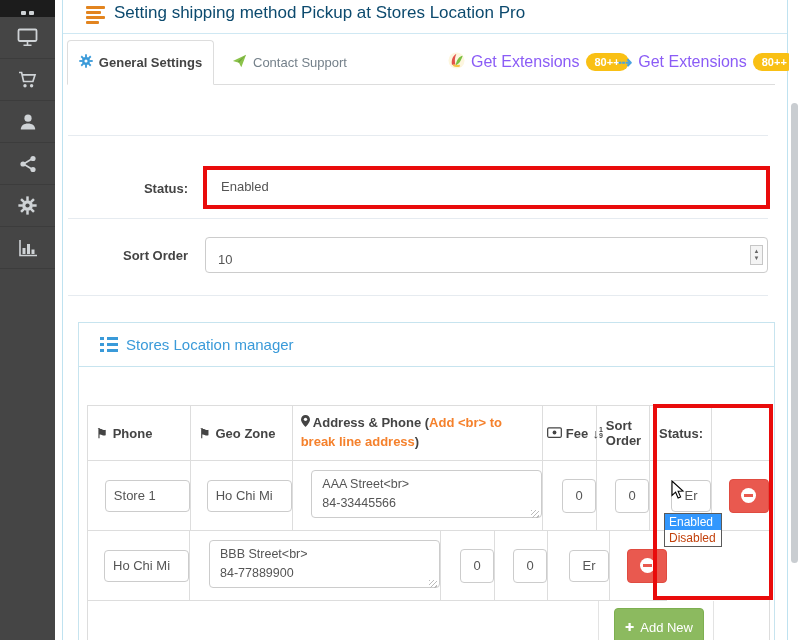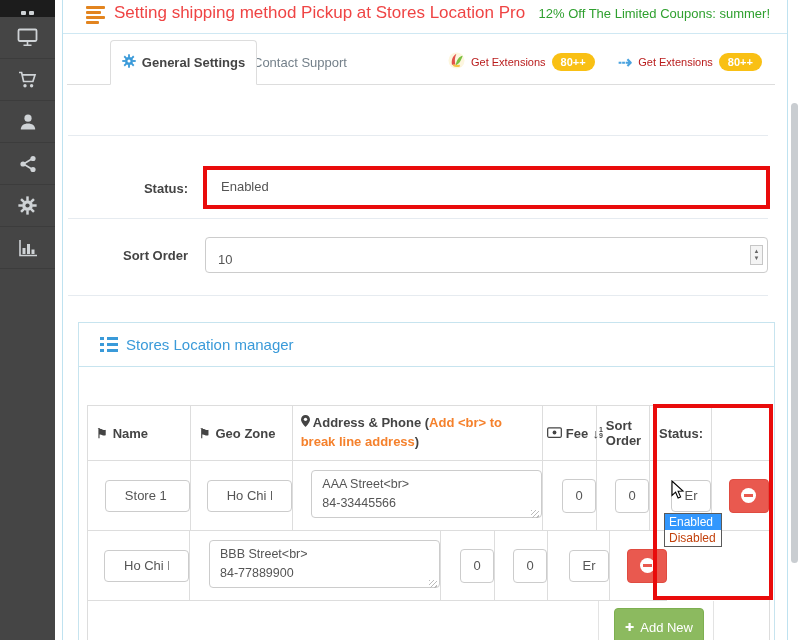--- a/index.html
+++ b/index.html
@@ -15,31 +15,31 @@
   .sb-item { height:42px; display:flex; align-items:center; justify-content:center; color:#cfd3d6; border-bottom:1px solid rgba(0,0,0,.12); cursor:pointer; }
   .sb-item svg { display:block; }
   
   .panel-outer { position:absolute; left:62px; top:0; width:726px; height:640px;
     border-left:1px solid #bfe2f0; border-right:1px solid #bfe2f0; background:#fff; }
   .hdr-border { position:absolute; left:63px; top:33px; width:724px; border-top:1px solid #cfe8f3; }
   .hamburger { position:absolute; left:86px; top:6px; width:19px; height:17px; }
   .hamburger b { display:block; height:3px; background:#e2841f; border-radius:1px; margin-bottom:2px; }
   .hamburger b:nth-child(1){width:19px}.hamburger b:nth-child(2){width:15px}
   .hamburger b:nth-child(3){width:19px}.hamburger b:nth-child(4){width:13px}
-  .page-title { position:absolute; left:114px; top:3px; font-size:17px; color:#ef4444; white-space:nowrap; }
+  .page-title { position:absolute; left:114px; top:3px; font-size:17px; color:#0c4a6e; white-space:nowrap; }
   .promo { position:absolute; left:520px; top:6px; width:250px; text-align:right; font-size:13px; color:#2fa02f; }
   
   .tabbar-line { position:absolute; left:67px; top:84px; width:708px; border-top:1px solid #ddd; }
   .tab-active { position:absolute; left:67px; top:40px; width:147px; height:45px; background:#fff;
     border:1px solid #ddd; border-bottom:1px solid #fff; border-radius:4px 4px 0 0;
-    display:flex; align-items:center; justify-content:center; gap:6px; font-weight:bold; font-size:13px; color:#444; cursor:pointer; z-index:2;margin-left:43px;}
+    display:flex; align-items:center; justify-content:center; gap:6px; font-weight:bold; font-size:13px; color:#444; cursor:pointer; z-index:2;}
   .tab-inactive { position:absolute; left:214px; top:40px; height:44px; padding:0 18px;
     display:flex; align-items:center; gap:6px; font-size:13px; color:#74808a; cursor:pointer; }
   .ext { position:absolute; top:50px; height:24px; display:flex; align-items:center; gap:6px; cursor:pointer; }
-  .ext-label { font-size:11px; color:#b91c1c; }
+  .ext-label { font-size:16px; color:#8b5cf6; }
   .badge { background:#f9c014; color:#fff; font-size:11px; font-weight:bold; border-radius:10px; padding:3px 9px; }
   .arrow-dashed { color:#4aa3df; font-size:17px; font-weight:bold; line-height:1; }
   
   .divider { position:absolute; left:68px; width:700px; border-top:1px solid #e6ebf0; }
   .flabel { position:absolute; left:83px; width:105px; text-align:right; font-weight:bold; font-size:13px; color:#444; }
   .red-box1 { position:absolute; left:203px; top:166px; width:567px; height:43px; border:4px solid #e90b0b; z-index:4; background:#fff; }
   .status-select { width:100%; height:100%; background:#fff; font-size:13px; color:#555; line-height:34px; padding-left:14px; cursor:pointer; }
   .sort-input-wrap { position:absolute; left:205px; top:237px; width:563px; height:36px; }
   .sort-input { width:100%; height:100%; border:1px solid #ccc; border-radius:4px; font-size:13px; color:#555; padding:8px 24px 0 12px; font-family:"Liberation Sans", sans-serif; }
   .spinner { position:absolute; right:5px; top:8px; width:13px; height:20px; border:1px solid #c6c6c6; background:#f4f4f4; font-size:6px; color:#666; display:flex; flex-direction:column; align-items:center; justify-content:center; line-height:7px; cursor:pointer; }
@@ -56,21 +56,21 @@
   .tcell { border-right:1px solid #ddd; border-bottom:1px solid #ddd; display:flex; align-items:center; justify-content:flex-end; }
   .tcell:last-child { border-right:none; }
   .c1{width:103px}.c2{width:102px}.c3{width:251px}.c4{width:54px}.c5{width:53px}.c6{width:62px}.c7{width:57px}
   .thead .tcell { font-weight:bold; color:#444; padding:8px; }
   .thead { height:55px; }
   .th-left { justify-content:flex-start; }
   .flag { color:#444; font-size:13px; margin-right:5px; }
   .addr-head { font-weight:bold; line-height:1.45; }
   .addr-head .hint { color:#f5812c; }
   .body-row { height:70px; }
-  .txt { border:1px solid #ccc; border-radius:4px; color:#555; font-size:13px; font-family:"Liberation Sans", sans-serif; padding:0 19px; }
+  .txt { border:1px solid #ccc; border-radius:4px; color:#555; font-size:13px; font-family:"Liberation Sans", sans-serif; padding:0 8px; }
   .in-name { width:85px; height:32px; }
   .in-geo { width:85px; height:32px; }
   .in-small { width:34px; height:34px; text-align:center; padding:0; }
   .area-wrap { position:relative; }
   .in-area { width:231px; height:48px; resize:none; padding:4px 10px; font-size:12.5px; line-height:1.5; border:1px solid #ccc; border-radius:4px; color:#555; font-family:"Liberation Sans", sans-serif; overflow:hidden; }
   .grip { position:absolute; right:3px; bottom:3px; width:8px; height:8px;
     background:repeating-linear-gradient(135deg,#bbb 0 1px,transparent 1px 3px); pointer-events:none; }
   .mini-select { width:40px; height:32px; border:1px solid #ccc; border-radius:4px; background:#fff; color:#555; font-size:13px; display:flex; align-items:center; justify-content:center; overflow:hidden; cursor:pointer; }
   .del-btn { width:40px; height:34px; background:#e9594f; border:1px solid #e04b40; border-radius:4px; display:flex; align-items:center; justify-content:center; cursor:pointer; }
   .mc { width:15px; height:15px; border-radius:50%; background:#fff; position:relative; }
@@ -166,21 +166,20 @@
 
   <div class="panel-outer"></div>
 
   <span class="hamburger">
       <b></b>
       <b></b>
       <b></b>
       <b></b>
     </span>
   <div class="page-title">Setting shipping method Pickup at Stores Location Pro</div>
-  <div class="promo">12% Off The Limited Coupons: summer!</div>
   <div class="hdr-border"></div>
 
   <div class="tabbar-line"></div>
   <div class="tab-active">
     <span>
       <svg width="14" height="14" viewBox="0 0 20 20">
           <g fill="#3a9ad9">
             <circle cx="10" cy="10" r="5.6"></circle>
             <rect x="8.7" y="0.4" width="2.6" height="4.6"></rect>
             <rect x="8.7" y="15" width="2.6" height="4.6"></rect>
@@ -259,21 +258,21 @@
           </i>
       </span>
       <span>Stores Location manager</span>
     </div>
   </div>
 
   <div class="stable">
     <div class="trow thead">
       <div class="tcell c1 th-left">
         <span class="flag">⚑</span>
-        <span>Name</span>
+        <span>Phone</span>
       </div>
       <div class="tcell c2 th-left">
         <span class="flag">⚑</span>
         <span>Geo Zone</span>
       </div>
       <div class="tcell c3 th-left">
         <div class="addr-head">
           <span><svg width="9" height="12" viewBox="0 0 12 16">
                 <path d="M6 0 C2.7 0 0 2.7 0 6 c0 4.5 6 10 6 10 s6-5.5 6-10 C12 2.7 9.3 0 6 0 z" fill="#444"></path>
                 <circle cx="6" cy="5.8" r="2.2" fill="#fff"></circle>

